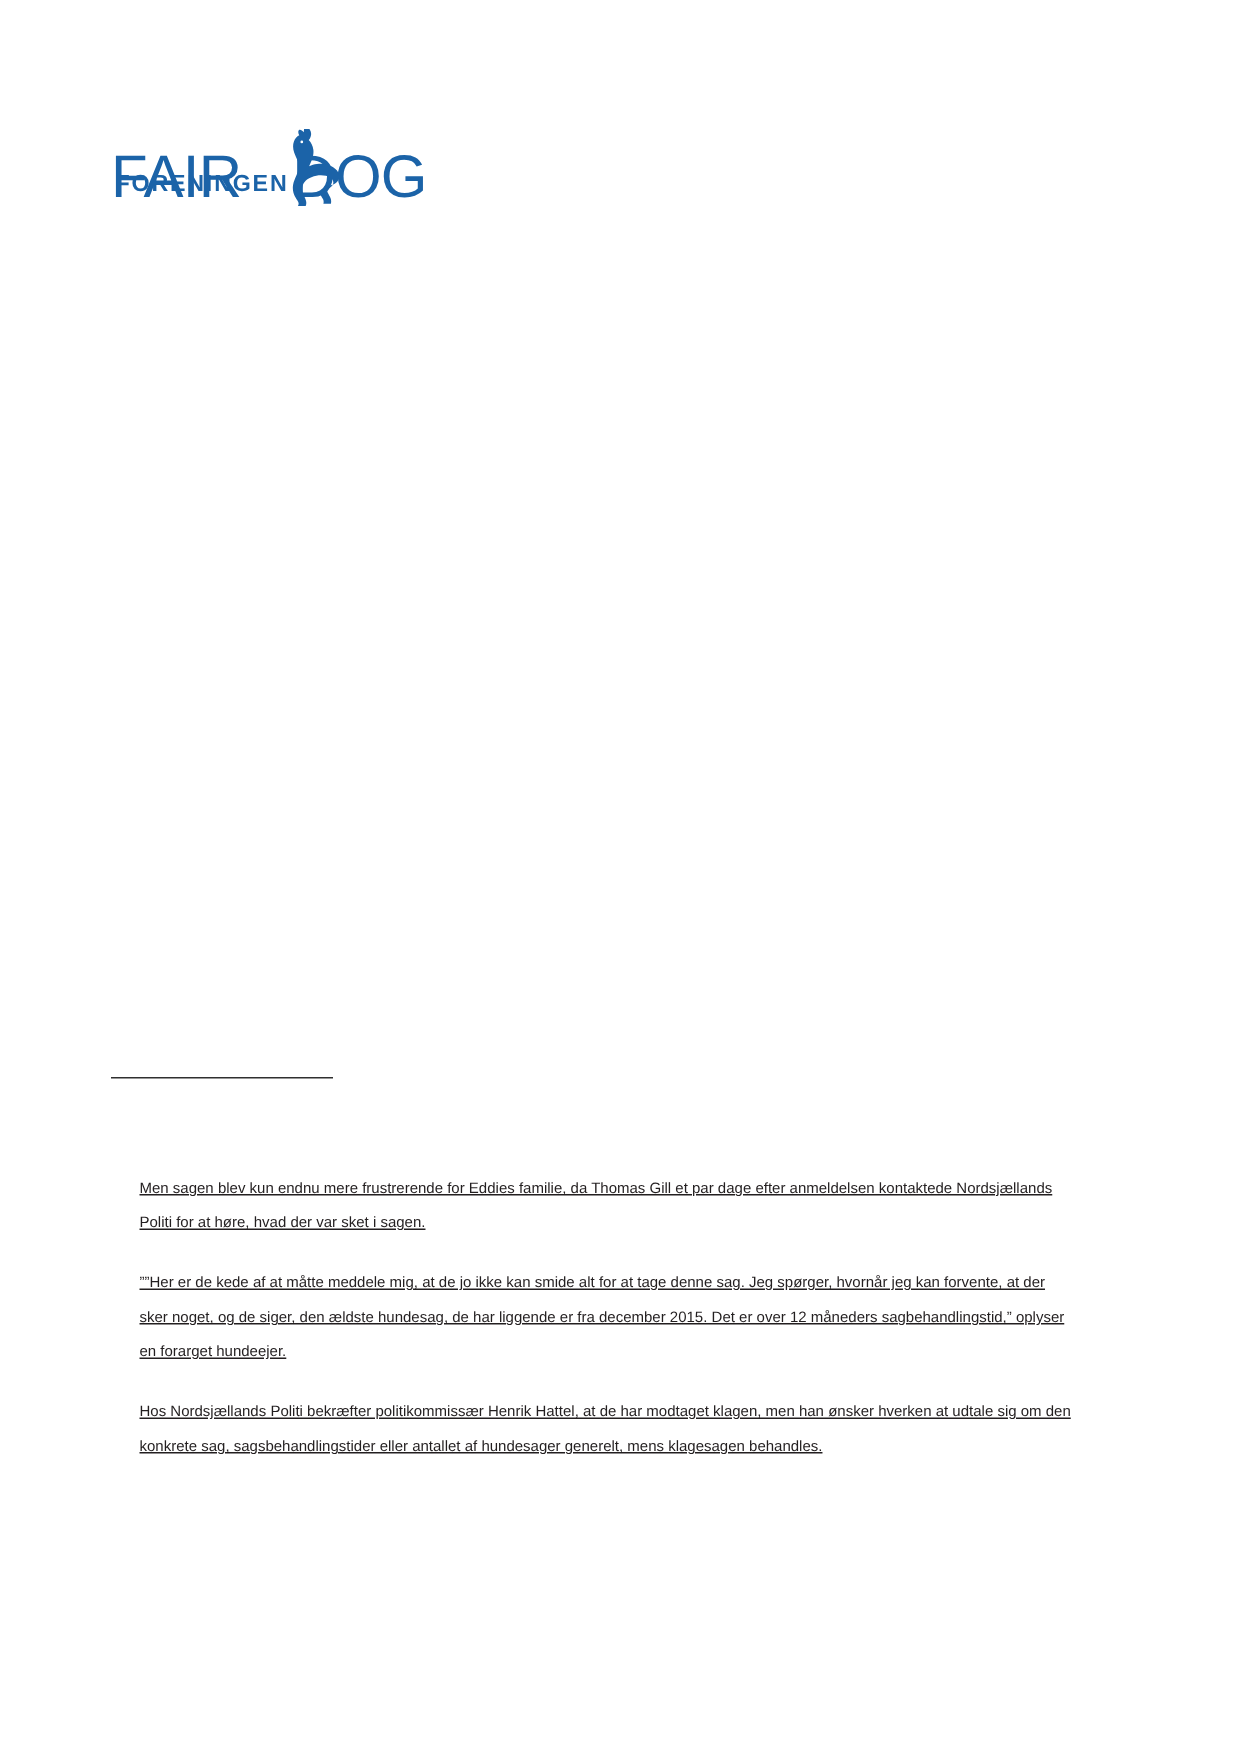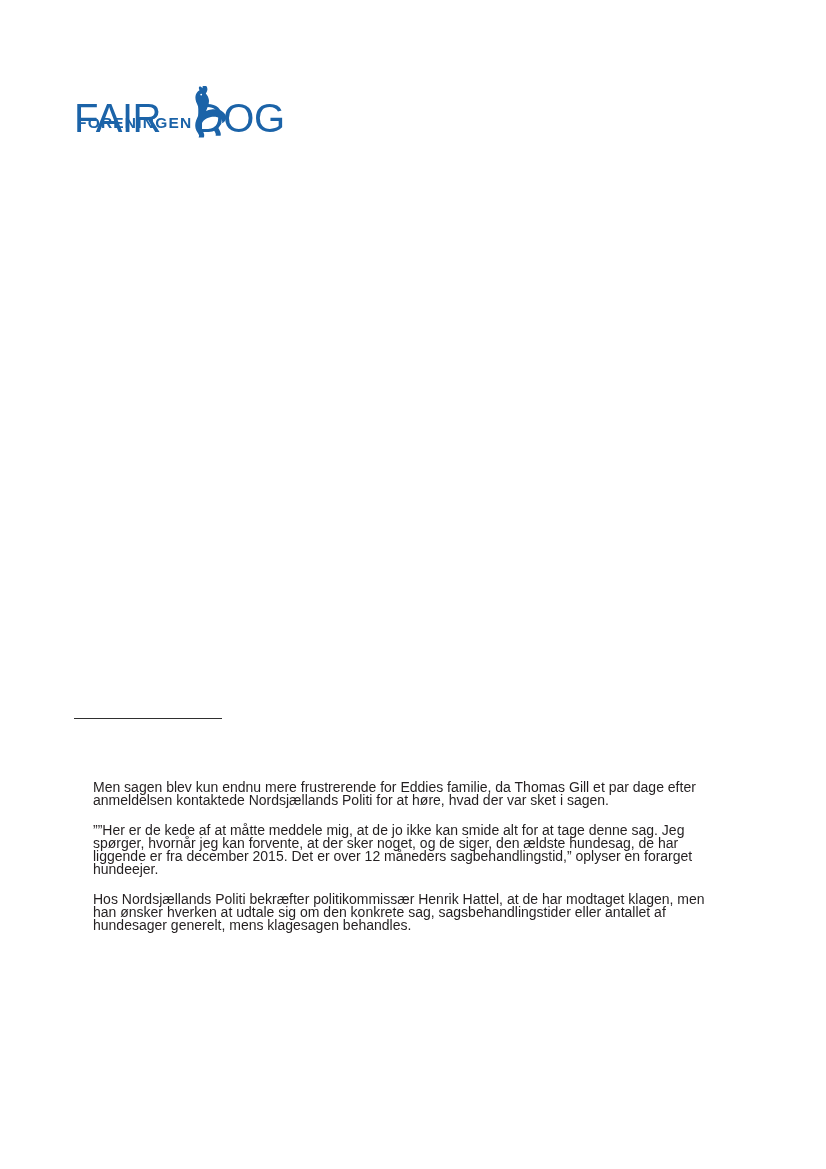--- a/index.html
+++ b/index.html
@@ -80,24 +80,25 @@
   
   .body-text {
     position: absolute;
     left: 93px;
     top: 781px;
     width: 622px;
   }
   .body-text p {
     margin: 0 0 17px 0;
     font-family: "Liberation Sans", sans-serif;
-    font-size: 14px;
-    line-height: 13px;
+    font-size: 10px;
+    line-height: 23px;
     color: #231f20;
     text-align: left;
+    text-decoration: underline;
   }
   .body-text p:last-child { margin-bottom: 0; }
 </style>
 </head>
 <body>
 
 <div class="page">
 
   <div class="logo-block">
     <div class="logo-foreningen">FORENINGEN</div>

